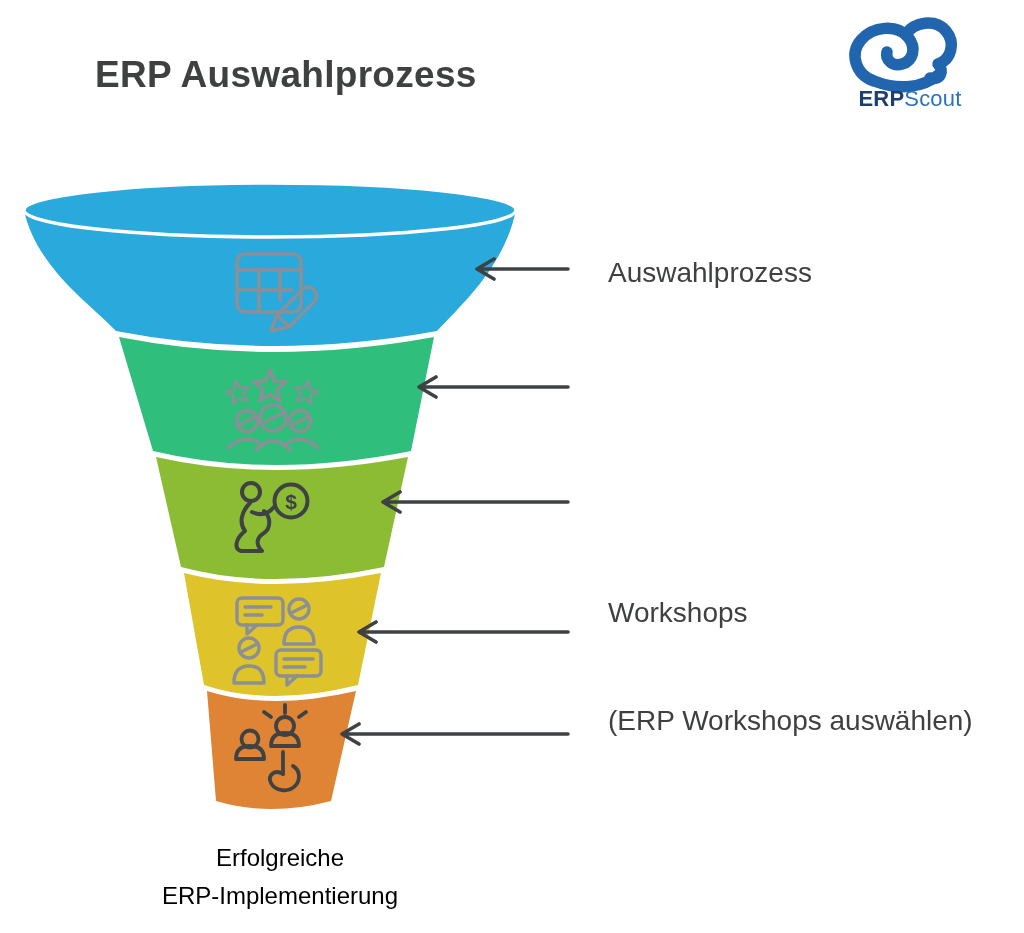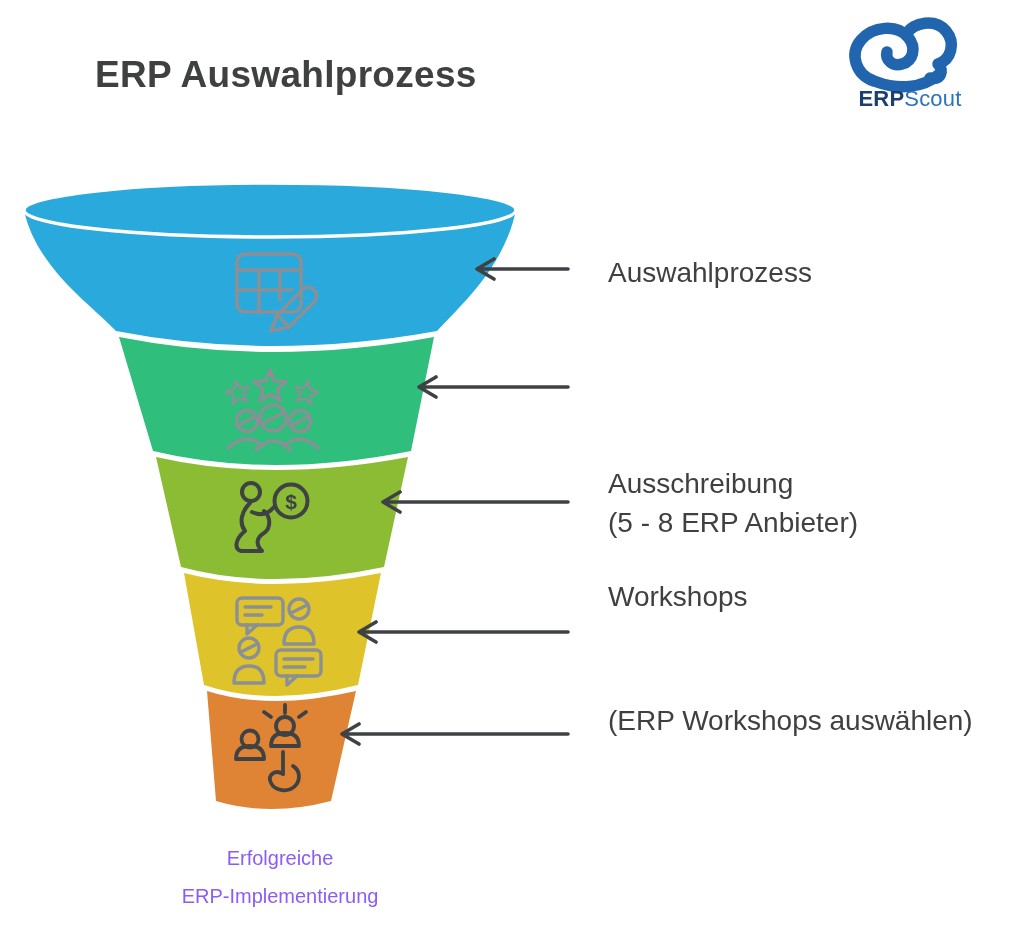--- a/index.html
+++ b/index.html
@@ -12,21 +12,21 @@
     position:absolute;left:95px;top:54px;font-size:37px;font-weight:700;
     color:#3F4141;letter-spacing:.3px;text-align:right;
   }
   .stage-label{
     position:absolute;left:608px;font-size:28px;line-height:39px;
     color:#3F4141;white-space:nowrap;
   }
   .stage-label .sub:empty{display:none;}
   .caption{
     position:absolute;left:90px;top:839px;width:380px;text-align:center;
-    font-size:20px;line-height:38px;color:#8b5cf6;
+    font-size:24px;line-height:38px;color:#000000;
   }
   .logo-text{
     position:absolute;left:815px;top:86px;width:190px;text-align:center;
     font-size:22px;letter-spacing:.2px;white-space:nowrap;
   }
   .logo-text .bold{font-weight:700;color:#1C3F6E;}
   .logo-text .light{font-weight:400;color:#2B72BE;}
   .coin{fill:#3F4245;font:700 21px "Liberation Sans",sans-serif;}
 </style>
 </head>
@@ -125,25 +125,21 @@
   <div class="title">ERP Auswahlprozess</div>
 
   <div class="logo-text">
     <span class="bold">ERP</span><span class="light">Scout</span>
   </div>
 
   <div class="stage-label" style="top:253px">
     <div>Auswahlprozess</div>
 
   </div>
-  <div class="stage-label" style="top:464px">
-    <div>Ausschreibung</div>
-    <div class="sub">(5 - 8 ERP Anbieter)</div>
-  </div>
-  <div class="stage-label" style="top:577px">
+  <div class="stage-label" style="top:593px">
     <div>Workshops</div>
   </div>
   <div class="stage-label" style="top:701px">
     <div class="sub">(ERP Workshops auswählen)</div>
   </div>
 
   <div class="caption">
     <div>Erfolgreiche</div>
     <div>ERP-Implementierung</div>
   </div>

